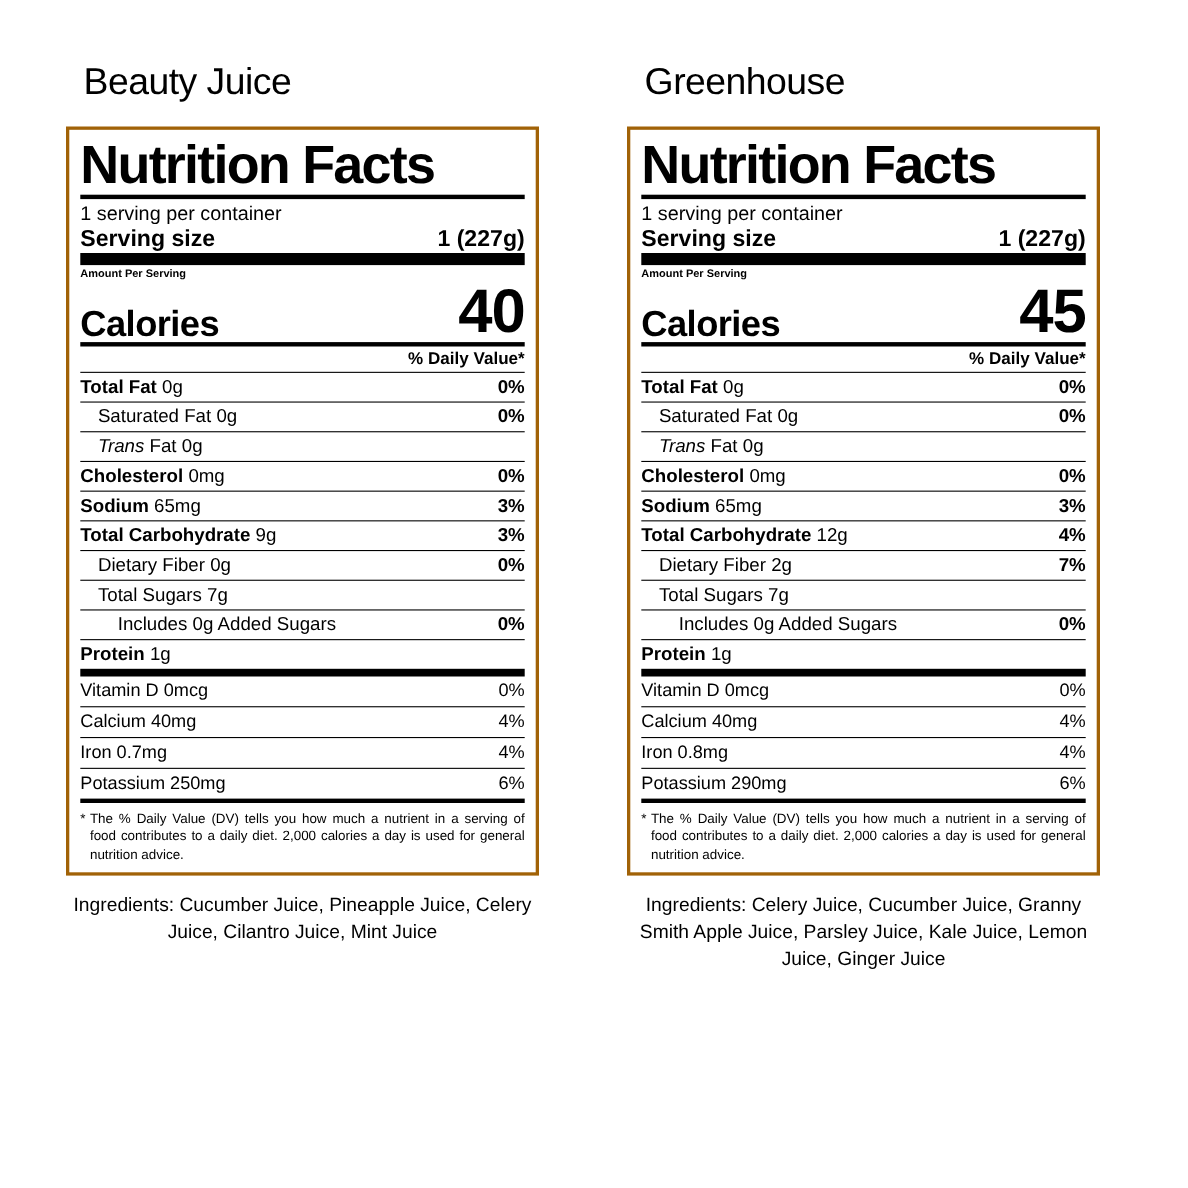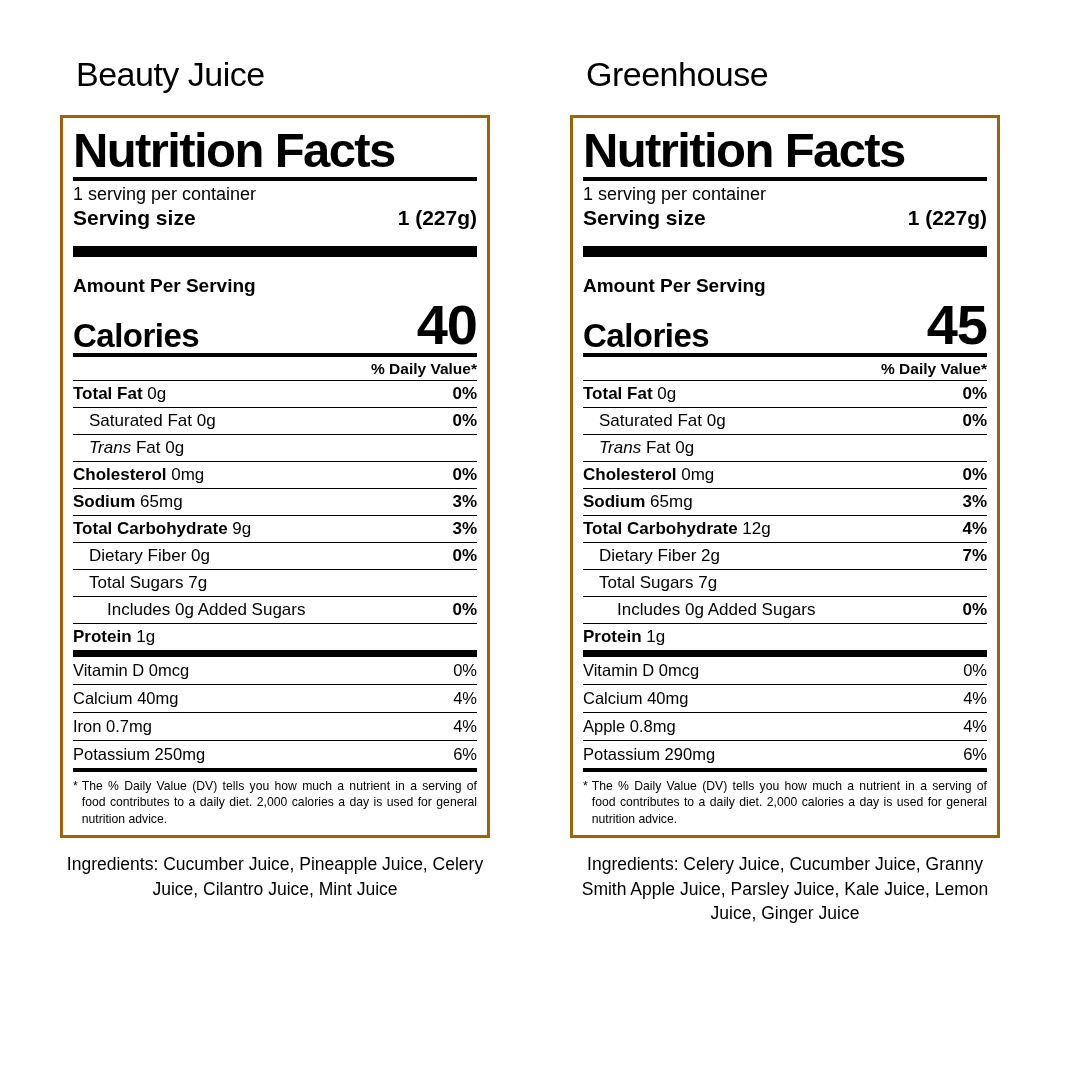--- a/index.html
+++ b/index.html
@@ -62,27 +62,27 @@
   .servings {
     font-size: 18px;
     padding: 3px 0 1px 0;
   }
   .serving-size-row {
     display: flex;
     justify-content: space-between;
     align-items: center;
     font-weight: 700;
     font-size: 21px;
-    padding-bottom: 16px;
+    padding-bottom: 0;
   }
 
   .amount-per {
     font-weight: 700;
-    font-size: 19px;
-    padding-top: 18px;
+    font-size: 10px;
+    padding-top: 3px;
   }
   .calories-row {
     display: flex;
     justify-content: space-between;
     align-items: flex-end;
     padding-bottom: 0;
   }
   .calories-label {
     font-weight: 700;
     font-size: 33px;
@@ -345,21 +345,21 @@
             <span>Vitamin D 0mcg</span>
             <span>0%</span>
           </div>
           <div class="rule-thin"></div>
           <div class="vit-row">
             <span>Calcium 40mg</span>
             <span>4%</span>
           </div>
           <div class="rule-thin"></div>
           <div class="vit-row">
-            <span>Apple 0.8mg</span>
+            <span>Iron 0.8mg</span>
             <span>4%</span>
           </div>
           <div class="rule-thin"></div>
           <div class="vit-row">
             <span>Potassium 290mg</span>
             <span>6%</span>
           </div>
         </div>
 
       <div class="rule-med"></div>

